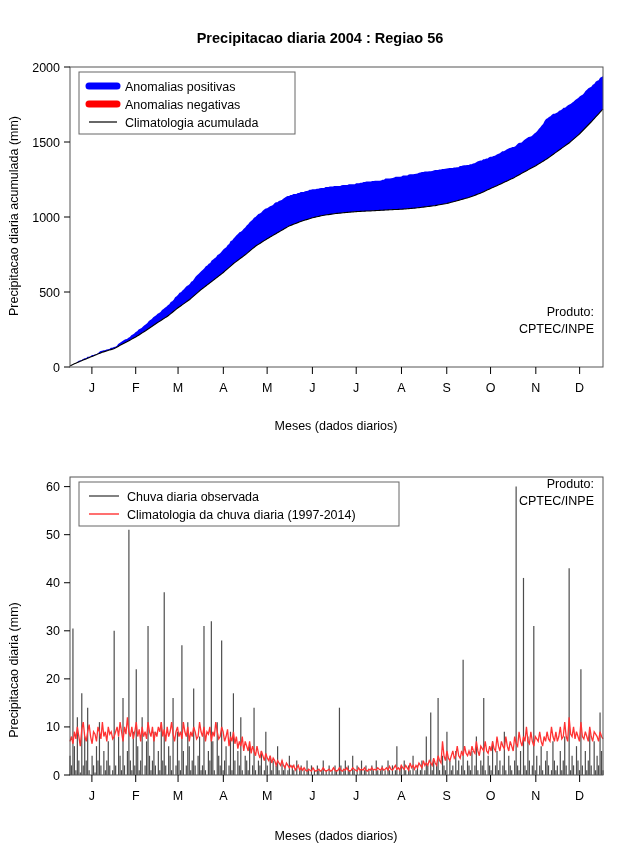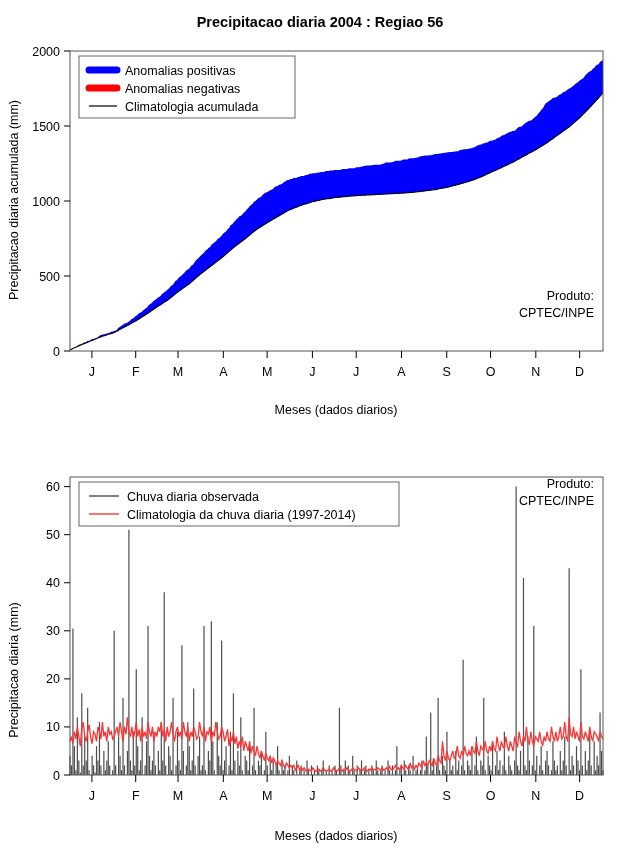--- a/index.html
+++ b/index.html
@@ -1,19 +1,19 @@
 <!DOCTYPE html>
 <html><head>
 <meta charset="utf-8">
 <style>
   html,body{margin:0;padding:0;background:#ffffff;}
   body{width:640px;height:850px;position:relative;
        font-family:"Liberation Sans", sans-serif;color:#000;overflow:hidden;}
   .figure{position:absolute;left:0;width:640px;}
-  #fig-top{top:0;height:430px;}
+  #fig-top{top:16px;height:430px;}
   #fig-bottom{top:430px;height:420px;}
   svg{display:block;}
   .ttl{font-weight:bold;font-size:14.5px;}
   .axlab{font-size:12.5px;}
   .tick{font-size:12.5px;}
   .legtext{font-size:12.5px;}
   .annot{font-size:12.5px;}
   text{fill:#000;}
 </style>
 </head>

